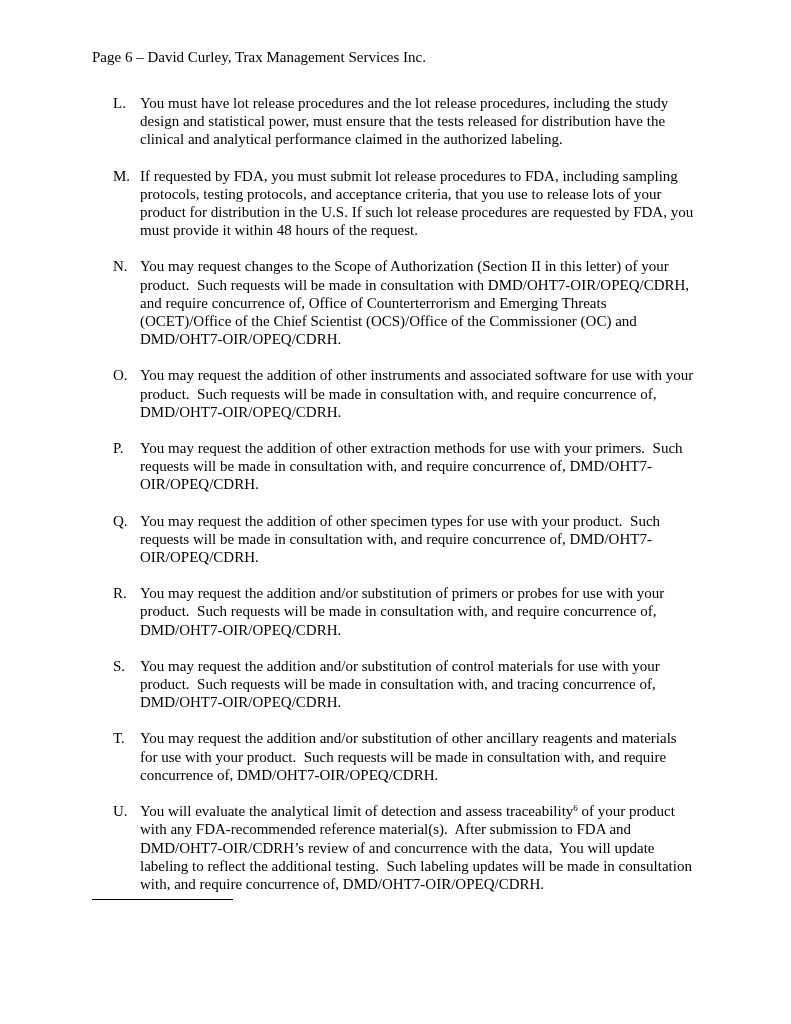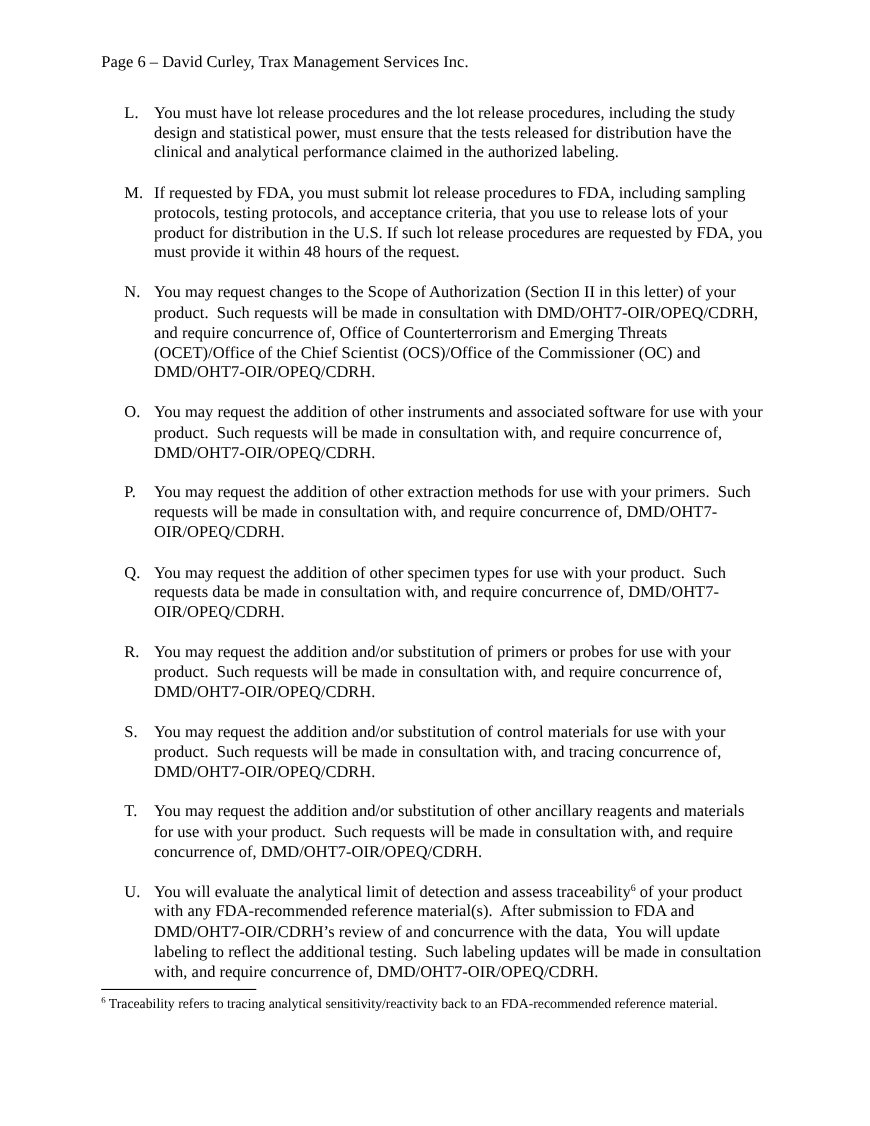--- a/index.html
+++ b/index.html
@@ -104,21 +104,21 @@
         <span class="text">You may request the addition of other instruments and associated software for use with your product.  Such requests will be made in consultation with, and require concurrence of, DMD/OHT7-OIR/OPEQ/CDRH.</span>
       </div>
 
       <div class="doc-item">
         <span class="letter">P.</span>
         <span class="text">You may request the addition of other extraction methods for use with your primers.  Such requests will be made in consultation with, and require concurrence of, DMD/OHT7-OIR/OPEQ/CDRH.</span>
       </div>
 
       <div class="doc-item">
         <span class="letter">Q.</span>
-        <span class="text">You may request the addition of other specimen types for use with your product.  Such requests data be made in consultation with, and require concurrence of, DMD/OHT7-OIR/OPEQ/CDRH.</span>
+        <span class="text">You may request the addition of other specimen types for use with your product.  Such requests will be made in consultation with, and require concurrence of, DMD/OHT7-OIR/OPEQ/CDRH.</span>
       </div>
 
       <div class="doc-item">
         <span class="letter">R.</span>
         <span class="text">You may request the addition and/or substitution of primers or probes for use with your product.  Such requests will be made in consultation with, and require concurrence of, DMD/OHT7-OIR/OPEQ/CDRH.</span>
       </div>
 
       <div class="doc-item">
         <span class="letter">S.</span>
         <span class="text">You may request the addition and/or substitution of control materials for use with your product.  Such requests will be made in consultation with, and tracing concurrence of, DMD/OHT7-OIR/OPEQ/CDRH.</span>
@@ -132,15 +132,14 @@
       <div class="doc-item">
         <span class="letter">U.</span>
         <span class="text"><span>You will evaluate the analytical limit of detection and assess traceability</span><sup class="fn-ref">6</sup><span> of your product with any FDA-recommended reference material(s).  After submission to FDA and DMD/OHT7-OIR/CDRH’s review of and concurrence with the data,  You will update labeling to reflect the additional testing.  Such labeling updates will be made in consultation with, and require concurrence of, DMD/OHT7-OIR/OPEQ/CDRH.</span></span>
       </div>
 
     </div>
   </div>
 
   <div class="footnote">
     <div class="footnote-rule"></div>
-    <div class="footnote-text"><sup class="fn-ref">6</sup><span> Traceability refers to tracing analytical sensitivity/reactivity back to an FDA-recommended reference material.</span></div>
   </div>
 </div>
 
 </body></html>

